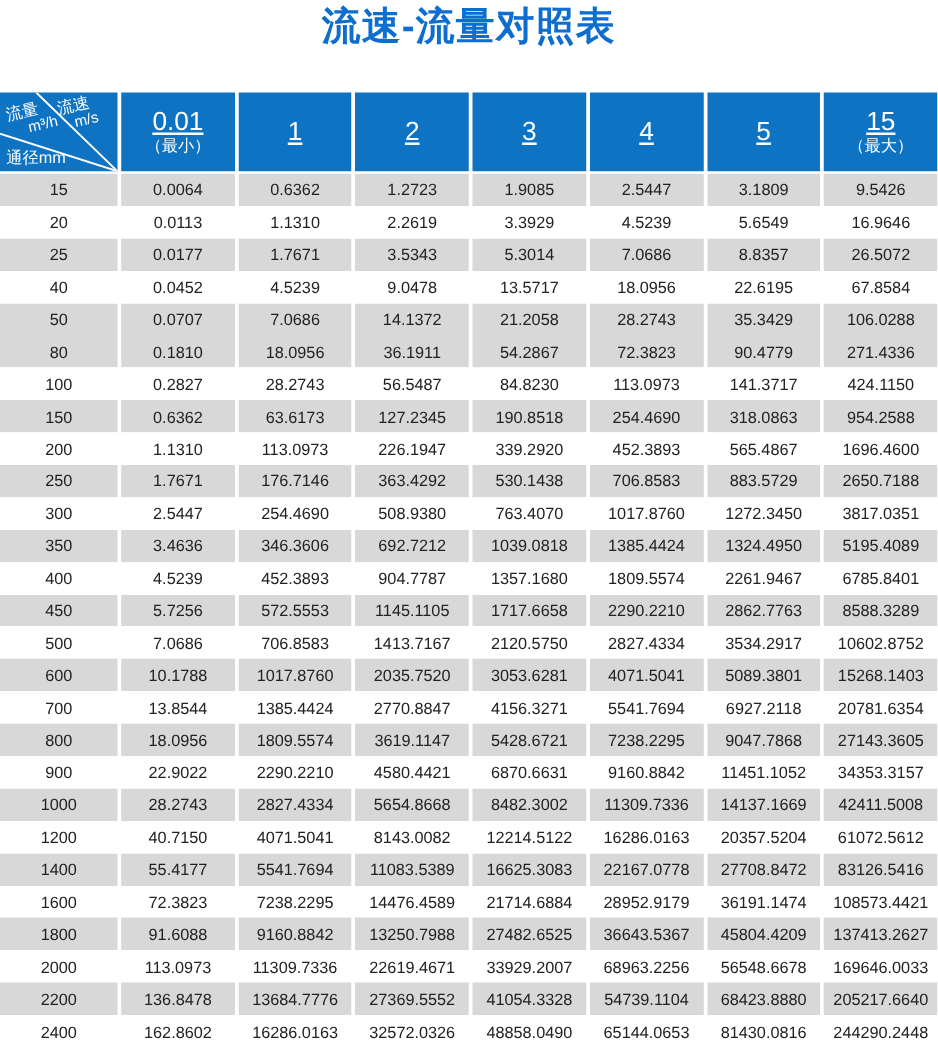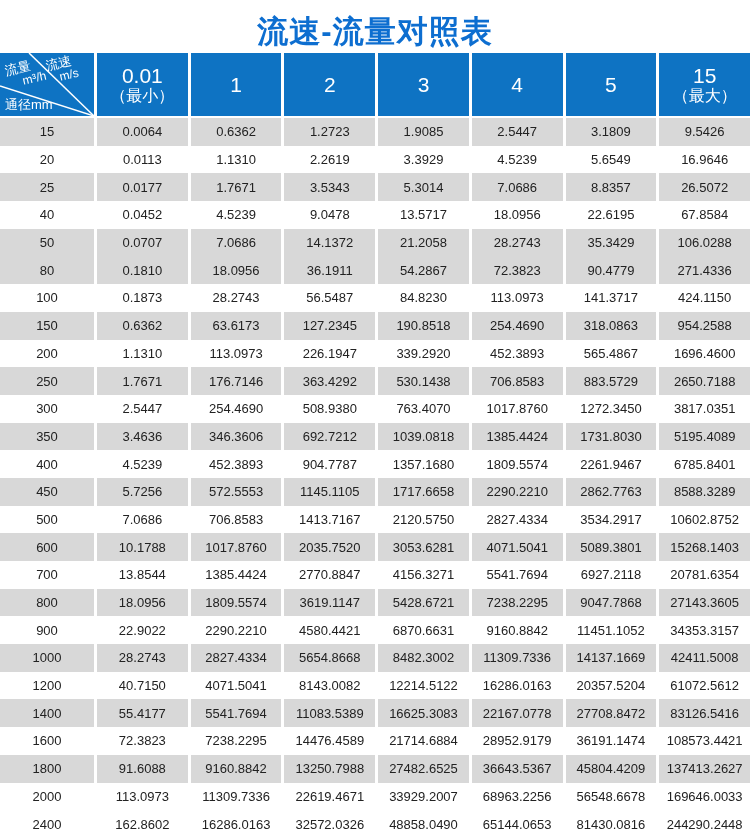--- a/index.html
+++ b/index.html
@@ -5,27 +5,27 @@
   :root{
     --header-bg:#0e73c3;
     --title-color:#0d6ed0;
     --stripe:#d8d8d8;
     --text:#222222;
   }
   html,body{margin:0;padding:0;background:#ffffff;}
   body{width:750px;height:838px;overflow:hidden;font-family:"Liberation Sans","DejaVu Sans",sans-serif;}
   .page{width:750px;height:838px;display:flex;flex-direction:column;background:#fff;}
 
-  .title-bar{flex:none;height:53px;display:flex;align-items:flex-end;justify-content:center;}
+  .title-bar{flex:none;height:74px;display:flex;align-items:flex-start;justify-content:center;}
   .page-title{color:var(--title-color);font-size:31px;font-weight:bold;letter-spacing:1px;}
 
   .header-row{flex:none;height:63px;display:grid;grid-template-columns:94px repeat(7,1fr);column-gap:3px;background:#fff;margin-bottom:2px;}
   .h-cell{background:var(--header-bg);color:#fff;display:flex;flex-direction:column;align-items:center;justify-content:center;line-height:1.12;}
-  .h-num{font-size:21px;}
-  .h-sub{font-size:16px;}
+  .h-num{font-size:21px;text-decoration:underline;}
+  .h-sub{font-size:13px;}
 
   .corner{position:relative;background:var(--header-bg);color:#fff;overflow:hidden;}
   .corner svg{position:absolute;left:0;top:0;width:100%;height:100%;}
   .c-block{position:absolute;font-size:13px;line-height:1.05;white-space:nowrap;}
   .c-flow{left:6px;top:7px;transform:rotate(-13deg);}
   .c-flow .unit{display:block;margin-left:15px;font-size:12px;}
   .c-vel{left:47px;top:3px;transform:rotate(-13deg);}
   .c-vel .unit{display:block;margin-left:11px;font-size:12px;}
   .c-dia{left:5px;bottom:4px;font-size:13px;}
 
@@ -142,21 +142,21 @@
         <div class="cell">0.1810</div>
         <div class="cell">18.0956</div>
         <div class="cell">36.1911</div>
         <div class="cell">54.2867</div>
         <div class="cell">72.3823</div>
         <div class="cell">90.4779</div>
         <div class="cell">271.4336</div>
       </div>
       <div class="row">
         <div class="cell">100</div>
-        <div class="cell">0.1873</div>
+        <div class="cell">0.2827</div>
         <div class="cell">28.2743</div>
         <div class="cell">56.5487</div>
         <div class="cell">84.8230</div>
         <div class="cell">113.0973</div>
         <div class="cell">141.3717</div>
         <div class="cell">424.1150</div>
       </div>
       <div class="row odd">
         <div class="cell">150</div>
         <div class="cell">0.6362</div>
@@ -197,21 +197,21 @@
         <div class="cell">1272.3450</div>
         <div class="cell">3817.0351</div>
       </div>
       <div class="row odd">
         <div class="cell">350</div>
         <div class="cell">3.4636</div>
         <div class="cell">346.3606</div>
         <div class="cell">692.7212</div>
         <div class="cell">1039.0818</div>
         <div class="cell">1385.4424</div>
-        <div class="cell">1731.8030</div>
+        <div class="cell">1324.4950</div>
         <div class="cell">5195.4089</div>
       </div>
       <div class="row">
         <div class="cell">400</div>
         <div class="cell">4.5239</div>
         <div class="cell">452.3893</div>
         <div class="cell">904.7787</div>
         <div class="cell">1357.1680</div>
         <div class="cell">1809.5574</div>
         <div class="cell">2261.9467</div>
@@ -330,20 +330,30 @@
       <div class="row">
         <div class="cell">2000</div>
         <div class="cell">113.0973</div>
         <div class="cell">11309.7336</div>
         <div class="cell">22619.4671</div>
         <div class="cell">33929.2007</div>
         <div class="cell">68963.2256</div>
         <div class="cell">56548.6678</div>
         <div class="cell">169646.0033</div>
       </div>
+      <div class="row odd">
+        <div class="cell">2200</div>
+        <div class="cell">136.8478</div>
+        <div class="cell">13684.7776</div>
+        <div class="cell">27369.5552</div>
+        <div class="cell">41054.3328</div>
+        <div class="cell">54739.1104</div>
+        <div class="cell">68423.8880</div>
+        <div class="cell">205217.6640</div>
+      </div>
       <div class="row">
         <div class="cell">2400</div>
         <div class="cell">162.8602</div>
         <div class="cell">16286.0163</div>
         <div class="cell">32572.0326</div>
         <div class="cell">48858.0490</div>
         <div class="cell">65144.0653</div>
         <div class="cell">81430.0816</div>
         <div class="cell">244290.2448</div>
       </div>

